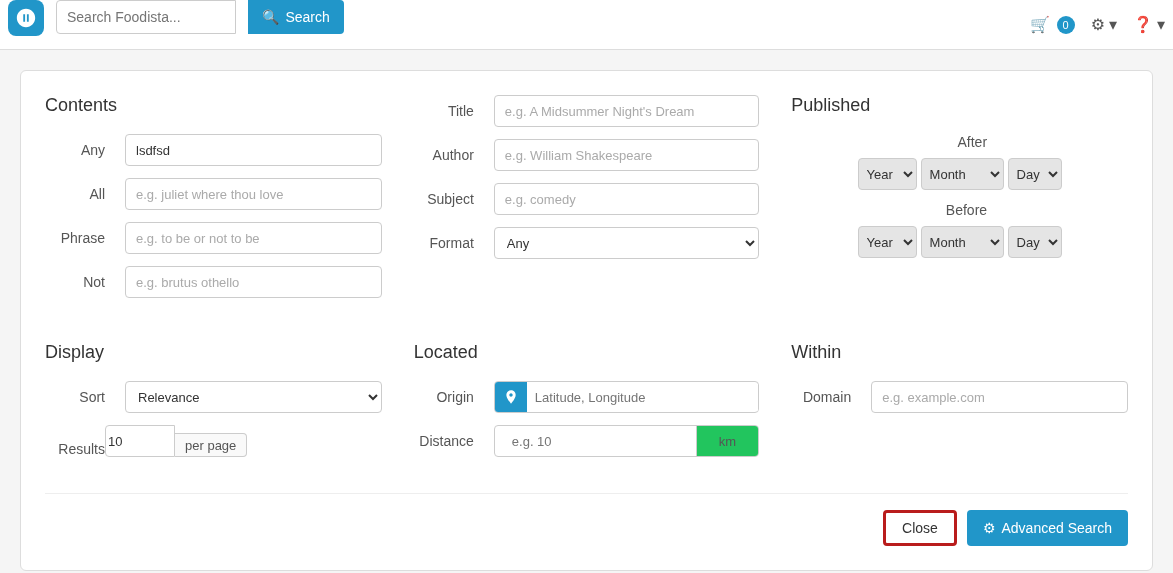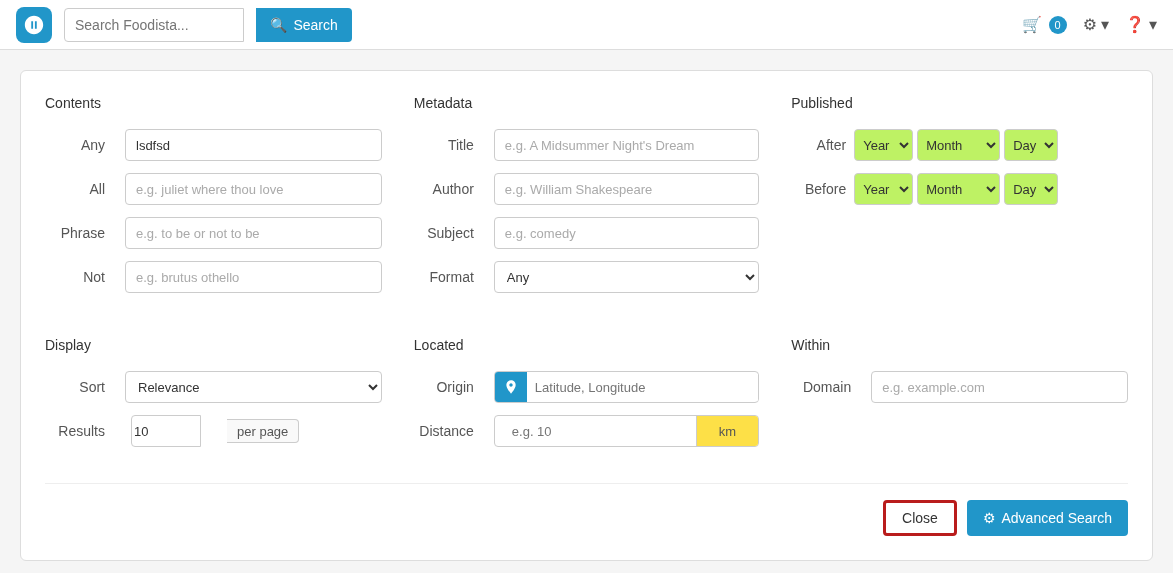--- a/index.html
+++ b/index.html
@@ -4,22 +4,21 @@
   <style>
     * { box-sizing: border-box; margin: 0; padding: 0; }
     body { font-family: -apple-system, BlinkMacSystemFont, "Segoe UI", Helvetica, Arial, sans-serif; font-size: 14px; background: #f5f5f5; color: #333; }
 
     
     .navbar {
       background: #fff;
       border-bottom: 1px solid #ddd;
       height: 50px;
       display: flex;
-      align-items: center;
-      padding: 0 16px;
+      padding: 0 8px;
       gap: 12px;
     }
     .navbar-logo {
       width: 36px; height: 36px;
       background: #2196c9;
       border-radius: 8px;
       display: flex; align-items: center; justify-content: center;
       flex-shrink: 0;
     }
     .navbar-logo svg { width: 22px; height: 22px; fill: #fff; }
@@ -76,21 +75,21 @@
     }
 
     
     .panel-grid {
       display: grid;
       grid-template-columns: 1fr 1fr 1fr;
       gap: 32px;
     }
 
     .section-title {
-      font-size: 14px;
+      font-size: 18px;
       font-weight: 400;
       color: #333;
       margin-bottom: 18px;
     }
 
     
     .form-row {
       display: flex;
       align-items: center;
       margin-bottom: 12px;
@@ -128,38 +127,39 @@
       outline: none;
       cursor: pointer;
     }
 
     
     .pub-row {
       display: flex;
       align-items: center;
       margin-bottom: 12px;
       gap: 8px;
+      flex-direction: column;
     }
     .pub-label {
       text-align: right;
       min-width: 55px;
       color: #555;
       font-size: 14px;
       flex-shrink: 0;
     }
     .pub-selects {
       display: flex; gap: 4px;
     }
     .pub-select {
       border: 1px solid #ccc;
       border-radius: 4px;
       padding: 5px 4px;
       font-size: 13px;
       color: #333;
-      background: #bef264;
+      background: #e5e5e5;
       height: 32px;
       outline: none;
       cursor: pointer;
     }
 
     
     .origin-wrap {
       display: flex;
       align-items: center;
       flex: 1;
@@ -197,35 +197,35 @@
     .distance-input {
       border: none;
       padding: 6px 8px;
       font-size: 13px;
       color: #b91c1c;
       outline: none;
       flex: 1;
       margin-left: 9px;
     }
     .distance-unit {
-      background: #fde047;
+      background: #22c55e;
       border-left: 1px solid #ccc;
       padding: 0 22px;
       height: 100%;
       display: flex; align-items: center;
       font-size: 13px;
       color: #555;
     }
 
     
     .results-row {
       display: flex;
-      align-items: center;
+      align-items: flex-end;
       margin-bottom: 4px;
-      gap: 26px;
+      gap: 0;
     }
     .results-input {
       border: 1px solid #ccc;
       border-radius: 4px 0 0 4px;
       padding: 6px 2px;
       font-size: 13px;
       color: #333;
       outline: none;
       height: 32px;
       width: 70px;
@@ -320,21 +320,20 @@
           <span class="form-label">Phrase</span>
           <input class="form-input" type="text" placeholder="e.g. to be or not to be" style="">
         </div>
         <div class="form-row">
           <span class="form-label">Not</span>
           <input class="form-input" type="text" placeholder="e.g. brutus othello" style="">
         </div>
       </div>
 
       <div>
-        <div class="section-title">Metadata</div>
 
         <div class="form-row">
           <span class="form-label">Title</span>
           <input class="form-input" type="text" placeholder="e.g. A Midsummer Night's Dream" style="">
         </div>
         <div class="form-row">
           <span class="form-label">Author</span>
           <input class="form-input" type="text" placeholder="e.g. William Shakespeare" style="">
         </div>
         <div class="form-row">

